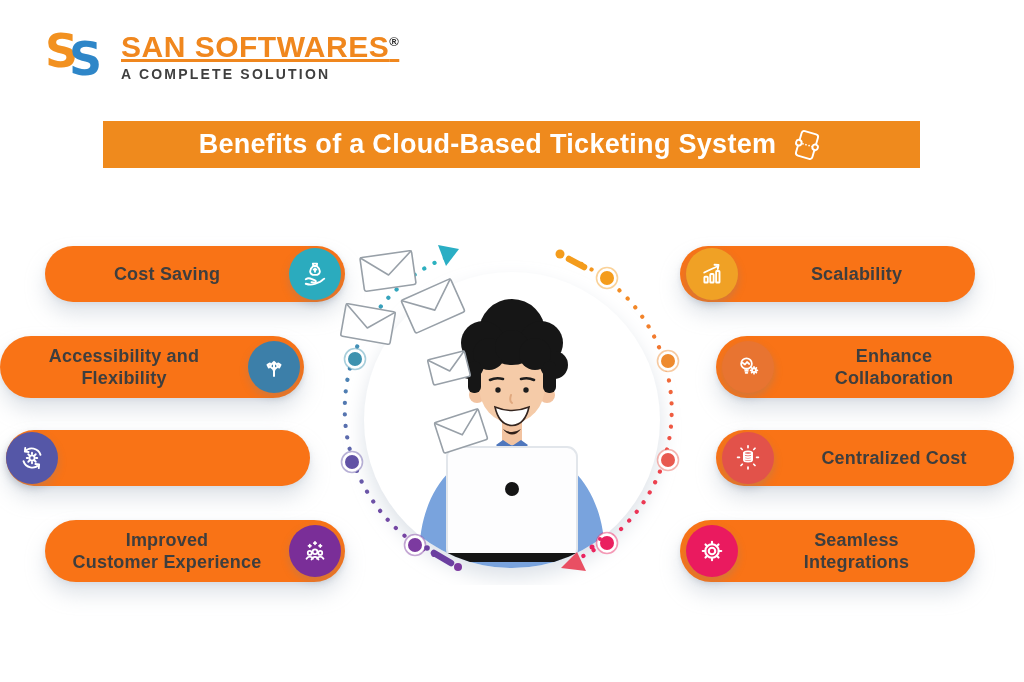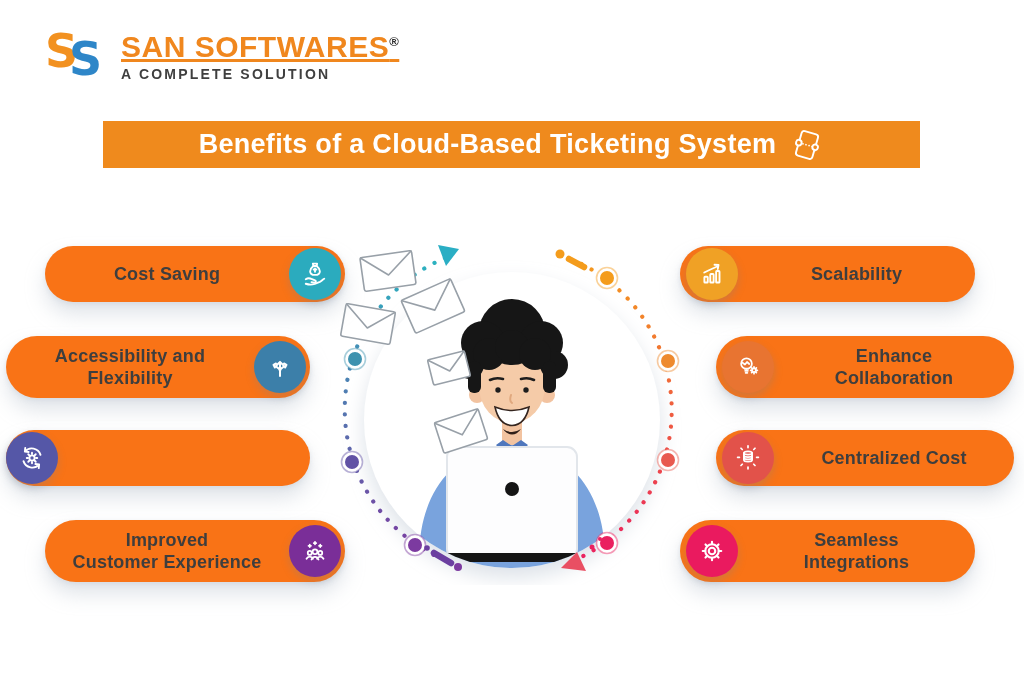--- a/index.html
+++ b/index.html
@@ -192,21 +192,21 @@
       <svg viewBox="0 0 24 24" fill="none" stroke="#fff" stroke-width="1.5" stroke-linecap="round" stroke-linejoin="round">
         <path d="M10.3,3.7h3.4l-.4,1.9h-2.6z"></path>
         <path d="M10.7,5.6C9,7 8.1,8.3 8.1,9.7c0,2 1.7,3 3.9,3s3.9-1 3.9-3c0-1.4-.9-2.7-2.6-4.1z"></path>
         <path d="M12,7.6v2.6 M10.9,8.4h2.2"></path>
         <path d="M4.6,16.2c1.5-1 3-1 4.5-.3l2.9,1.2c1.2,.5 .8,2-.5,1.8l-2.3-.4"></path>
         <path d="M4.6,19.8c2.5,.9 5,.9 7.2,.1l4.1-1.6c1.4-.6 2.2-1.9 3.5-2.5"></path>
       </svg>
     </span>
   </div>
 
-  <div class="card card-l" style="left:6px;top:336px;width:304px;height:62px">
+  <div class="card card-l" style="left:0;top:336px;width:304px;height:62px">
     <span class="card-label">Accessibility and
 Flexibility</span>
     <span class="icon-circle" style="background-color: rgb(60, 127, 169);">
       <svg viewBox="0 0 24 24" fill="none" stroke="#fff" stroke-width="1.6" stroke-linecap="round" stroke-linejoin="round">
         <path d="M12,19.2V8.2 M9.3,10.6L12,7.9l2.7,2.7"></path>
         <path d="M12,15.2c0-2.6-2.6-2.9-4.8-4.6 M8.8,9.2L6.8,10.3l1.1,2.1"></path>
         <path d="M12,15.2c0-2.6 2.6-2.9 4.8-4.6 M15.2,9.2l2,1.1l-1.1,2.1"></path>
       </svg>
     </span>
   </div>

